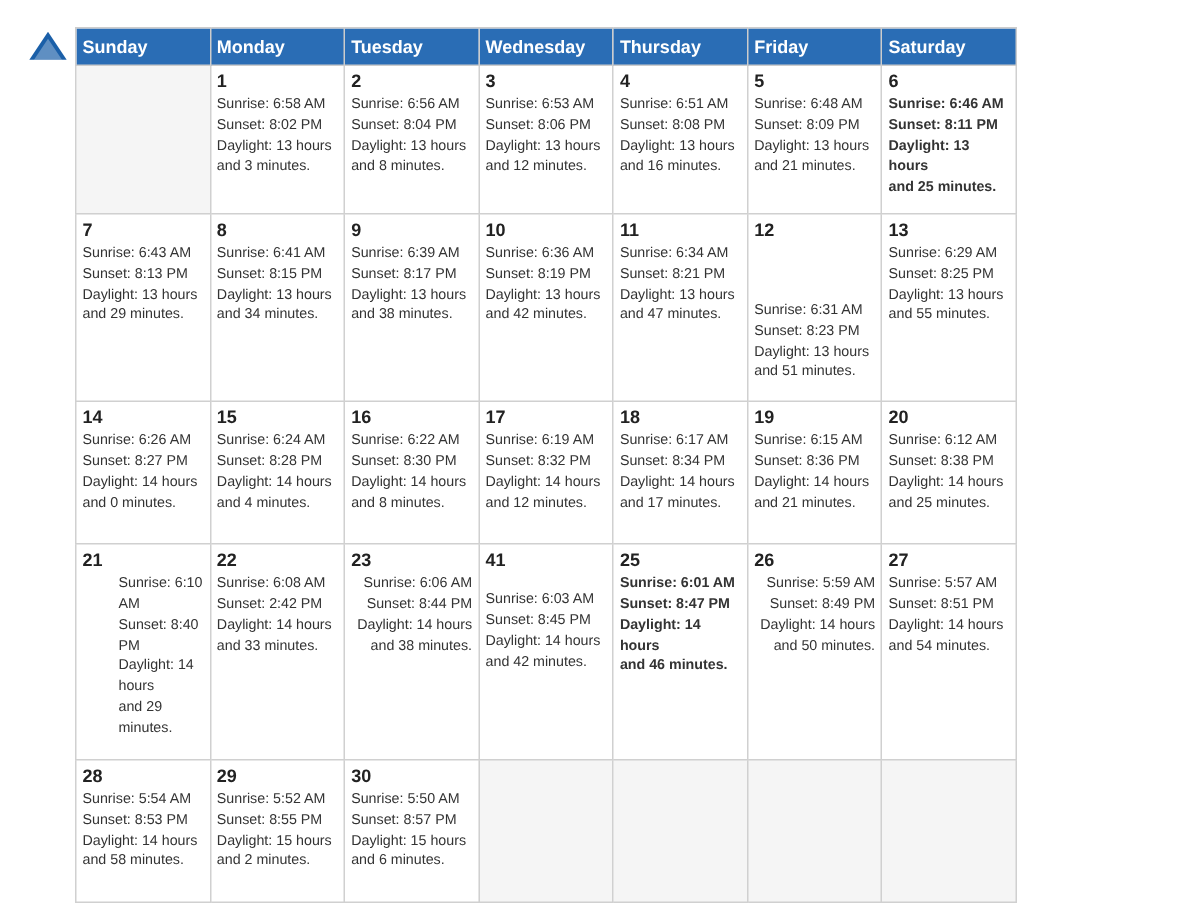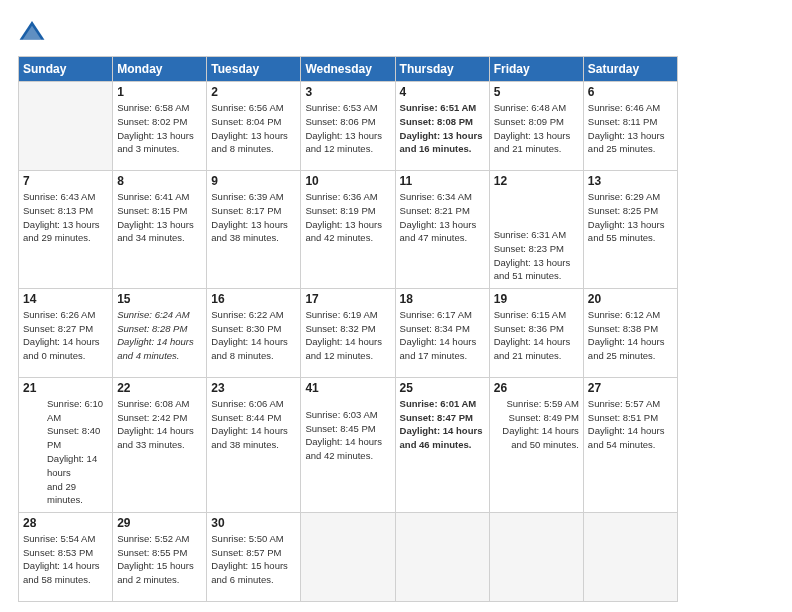--- a/index.html
+++ b/index.html
@@ -8,21 +8,21 @@
       height: 612px;
       font-family: Arial, sans-serif;
       background: #fff;
       overflow: hidden;
     }
     .page {
       width: 696px;
       height: 612px;
       padding: 18px 18px 10px 18px;
       display: flex;
-      flex-direction: column;
+      flex-direction: row;
     }
     .header {
       display: flex;
       justify-content: space-between;
       align-items: flex-start;
       margin-bottom: 10px;
     }
     .logo {
       display: flex;
       align-items: center;
@@ -146,35 +146,35 @@
           </td>
           <td>
             <span class="day-num">3</span>
             <div class="day-info" style="white-space: pre-line;">Sunrise: 6:53 AM
 Sunset: 8:06 PM
 Daylight: 13 hours
 and 12 minutes.</div>
           </td>
           <td>
             <span class="day-num">4</span>
-            <div class="day-info" style="white-space: pre-line; font-weight: bold;">Sunrise: 6:51 AM
+            <div class="day-info" style="white-space: pre-line;">Sunrise: 6:51 AM
 Sunset: 8:08 PM
 Daylight: 13 hours
 and 16 minutes.</div>
           </td>
           <td>
             <span class="day-num">5</span>
             <div class="day-info" style="white-space: pre-line;">Sunrise: 6:48 AM
 Sunset: 8:09 PM
 Daylight: 13 hours
 and 21 minutes.</div>
           </td>
           <td>
             <span class="day-num">6</span>
-            <div class="day-info" style="white-space: pre-line;">Sunrise: 6:46 AM
+            <div class="day-info" style="white-space: pre-line; font-weight: bold;">Sunrise: 6:46 AM
 Sunset: 8:11 PM
 Daylight: 13 hours
 and 25 minutes.</div>
           </td>
         </tr>
         <tr>
           <td>
             <span class="day-num">7</span>
             <div class="day-info" style="white-space: pre-line;">Sunrise: 6:43 AM
 Sunset: 8:13 PM
@@ -227,21 +227,21 @@
         <tr>
           <td>
             <span class="day-num">14</span>
             <div class="day-info" style="white-space: pre-line;">Sunrise: 6:26 AM
 Sunset: 8:27 PM
 Daylight: 14 hours
 and 0 minutes.</div>
           </td>
           <td>
             <span class="day-num">15</span>
-            <div class="day-info" style="white-space: pre-line; font-style: italic;">Sunrise: 6:24 AM
+            <div class="day-info" style="white-space: pre-line;">Sunrise: 6:24 AM
 Sunset: 8:28 PM
 Daylight: 14 hours
 and 4 minutes.</div>
           </td>
           <td>
             <span class="day-num">16</span>
             <div class="day-info" style="white-space: pre-line;">Sunrise: 6:22 AM
 Sunset: 8:30 PM
 Daylight: 14 hours
 and 8 minutes.</div>
@@ -285,21 +285,21 @@
           </td>
           <td>
             <span class="day-num">22</span>
             <div class="day-info" style="white-space: pre-line;">Sunrise: 6:08 AM
 Sunset: 2:42 PM
 Daylight: 14 hours
 and 33 minutes.</div>
           </td>
           <td>
             <span class="day-num">23</span>
-            <div class="day-info" style="white-space: pre-line;">Sunrise: 6:06 AM
+            <div class="day-info" style="white-space: pre-line; text-align: right;">Sunrise: 6:06 AM
 Sunset: 8:44 PM
 Daylight: 14 hours
 and 38 minutes.</div>
           </td>
           <td>
             <span class="day-num">41</span>
             <div class="day-info" style="white-space: pre-line; margin-top: 13px;">Sunrise: 6:03 AM
 Sunset: 8:45 PM
 Daylight: 14 hours
 and 42 minutes.</div>

